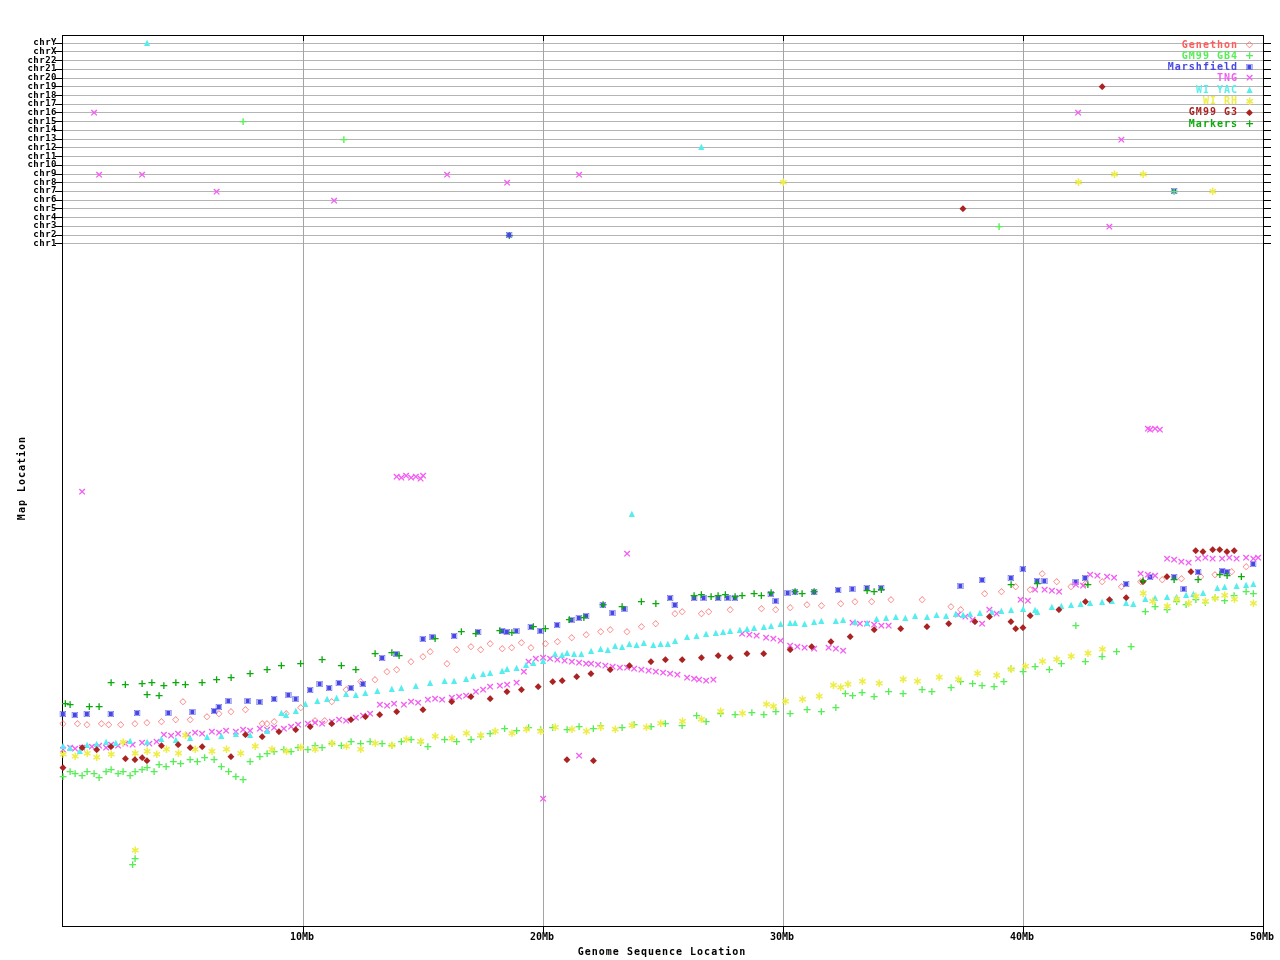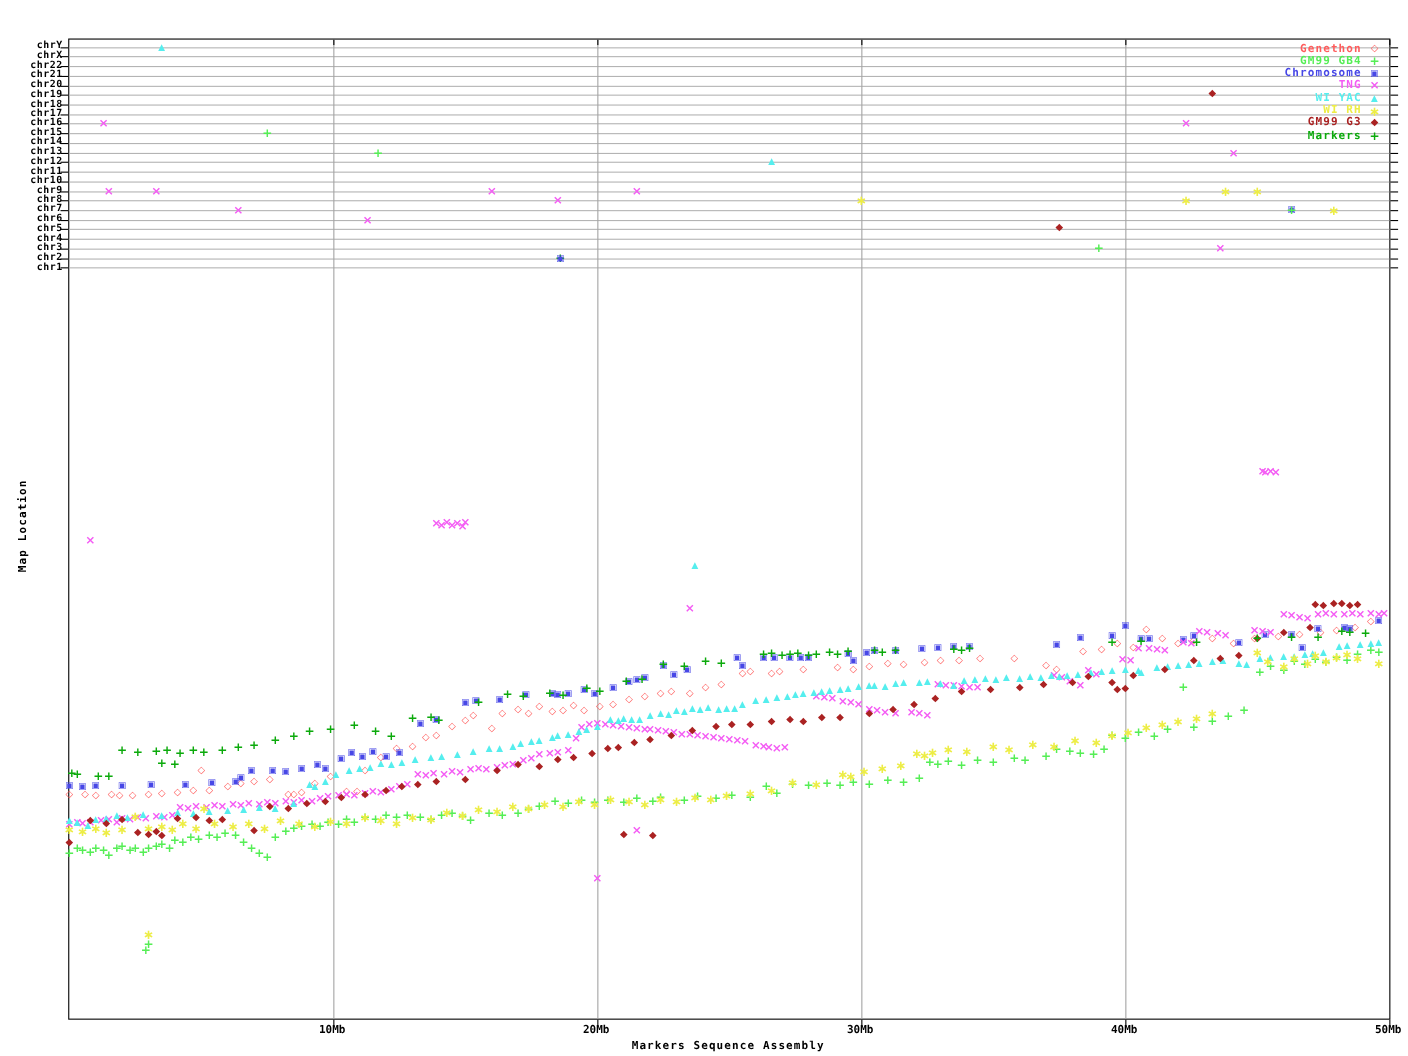--- a/index.html
+++ b/index.html
@@ -139,21 +139,21 @@
       <div class="xtick-b" style="left: 1200px;"></div>
       <div class="lg-row" style="top: 2.5px; color: rgb(255, 92, 92);">
         <div class="lg-label">Genethon</div>
         <div class="lg-glyph" style="font-size: 9px;">◇</div>
       </div>
       <div class="lg-row" style="top: 13.8px; color: rgb(85, 238, 85);">
         <div class="lg-label">GM99 GB4</div>
         <div class="lg-glyph" style="font-size: 11px; font-weight: bold;">+</div>
       </div>
       <div class="lg-row" style="top: 25.1px; color: rgb(71, 71, 230);">
-        <div class="lg-label">Chromosome</div>
+        <div class="lg-label">Marshfield</div>
         <div class="lg-glyph" style="font-size: 8px;">▣</div>
       </div>
       <div class="lg-row" style="top: 36.4px; color: rgb(244, 92, 244);">
         <div class="lg-label">TNG</div>
         <div class="lg-glyph" style="font-size: 11px; font-weight: bold;">×</div>
       </div>
       <div class="lg-row" style="top: 47.7px; color: rgb(85, 238, 238);">
         <div class="lg-label">WI YAC</div>
         <div class="lg-glyph" style="font-size: 8px;">▲</div>
       </div>
@@ -966,14 +966,14 @@
       <span class="pt" style="left: 936px; top: 189.82px; color: rgb(85, 238, 85); font-size: 11px; font-weight: bold;">+</span>
       <span class="pt" style="left: 1046.4px; top: 189.82px; color: rgb(244, 92, 244); font-size: 11px; font-weight: bold;">×</span>
     </div>
   <div id="xticklabels">
       <div class="xt" style="left: 272px;">10Mb</div>
       <div class="xt" style="left: 512px;">20Mb</div>
       <div class="xt" style="left: 752px;">30Mb</div>
       <div class="xt" style="left: 992px;">40Mb</div>
       <div class="xt" style="left: 1232px;">50Mb</div>
     </div>
-  <div class="xlab">Markers Sequence Assembly</div>
+  <div class="xlab">Genome Sequence Location</div>
 </div>
 
 </body></html>

